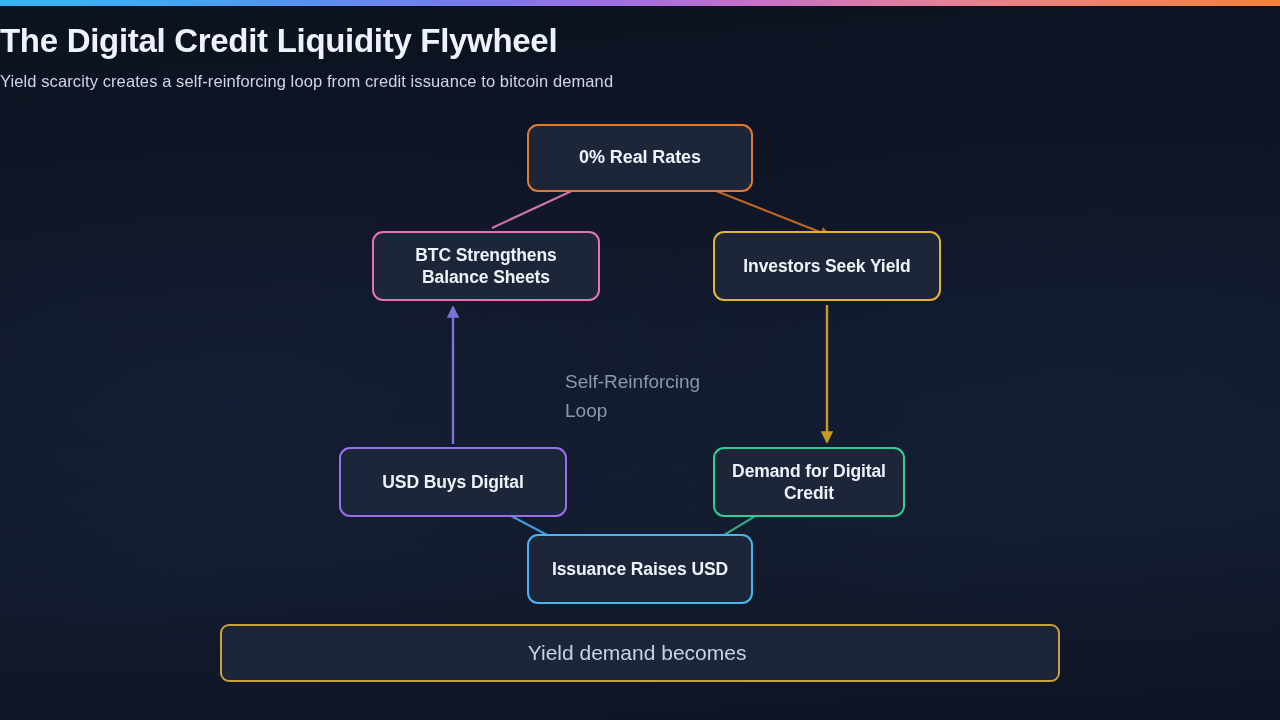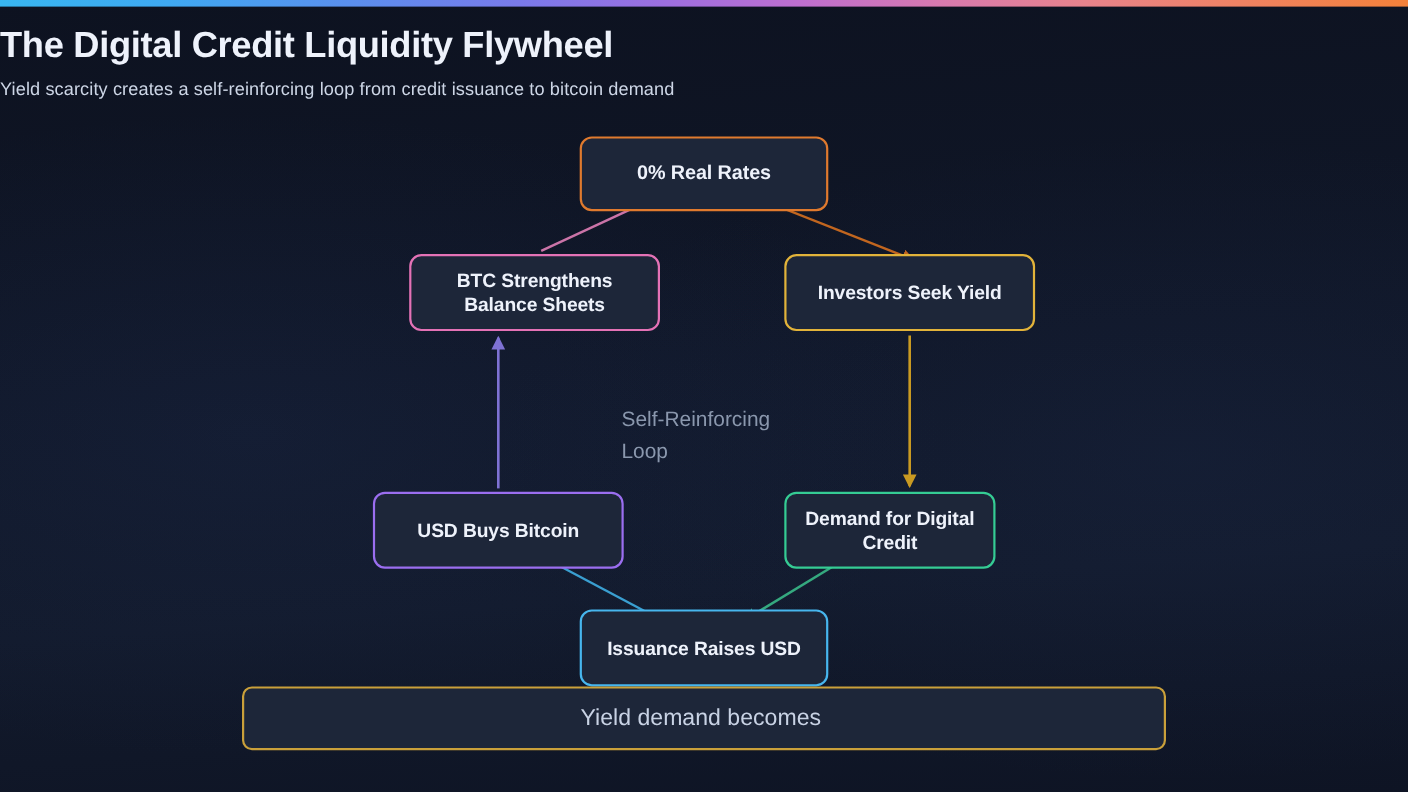--- a/index.html
+++ b/index.html
@@ -50,21 +50,21 @@
     color:#eef2fb; font-weight:bold; font-size:17.5px; line-height:1.28;
     padding:2px 10px;
     letter-spacing:-0.1px;
   }
 
   #node-rates   { left:527px; top:124px; width:226px; height:68px; border-color:#e07a2e; font-size:18px; }
   #node-btc     { left:339px; top:231px; width:228px; height:70px; border-color:#e472b6;margin-left:33px; }
   #node-inv     { left:713px; top:231px; width:228px; height:70px; border-color:#e2b33a;text-align:center; }
   #node-usdbuy  { left:339px; top:447px; width:228px; height:70px; border-color:#9b6ef0; }
   #node-demand  { left:713px; top:447px; width:192px; height:70px; border-color:#35cc94; }
-  #node-issue   { left:527px; top:554px; width:226px; height:70px; border-color:#47b6ee; }
+  #node-issue   { left:527px; top:534px; width:226px; height:70px; border-color:#47b6ee; }
 
   
   #center-label {
     position:absolute; left:565px; top:341px; width:150px;
     text-align:left; color:#8a97ad; font-weight:normal;
     font-size:19px; line-height:1.5;margin-top:27px;
   }
 
   
   #banner {
@@ -119,21 +119,21 @@
     <line x1="600" y1="563" x2="487" y2="503" stroke="#3a9fd1" stroke-width="2.2" marker-end="url(#ah-cyan)"></line>
 
     <line x1="453" y1="444" x2="453" y2="307" stroke="#7e72d4" stroke-width="2.4" marker-end="url(#ah-purple)"></line>
 
     <line x1="492" y1="228" x2="602" y2="177" stroke="#cb74a8" stroke-width="2.2" marker-end="url(#ah-pink)"></line>
   </svg>
 
   <div class="node" id="node-rates">0% Real Rates</div>
   <div class="node" id="node-btc">BTC Strengthens Balance Sheets</div>
   <div class="node" id="node-inv">Investors Seek Yield</div>
-  <div class="node" id="node-usdbuy">USD Buys Bitcoin</div>
+  <div class="node" id="node-usdbuy">USD Buys Digital</div>
   <div class="node" id="node-demand">Demand for Digital Credit</div>
   <div class="node" id="node-issue">Issuance Raises USD</div>
 
   <div id="center-label">Self-Reinforcing Loop</div>
 
   <div id="banner">
     <span id="banner-lead">Yield demand becomes </span>
   </div>
 
 </div>

